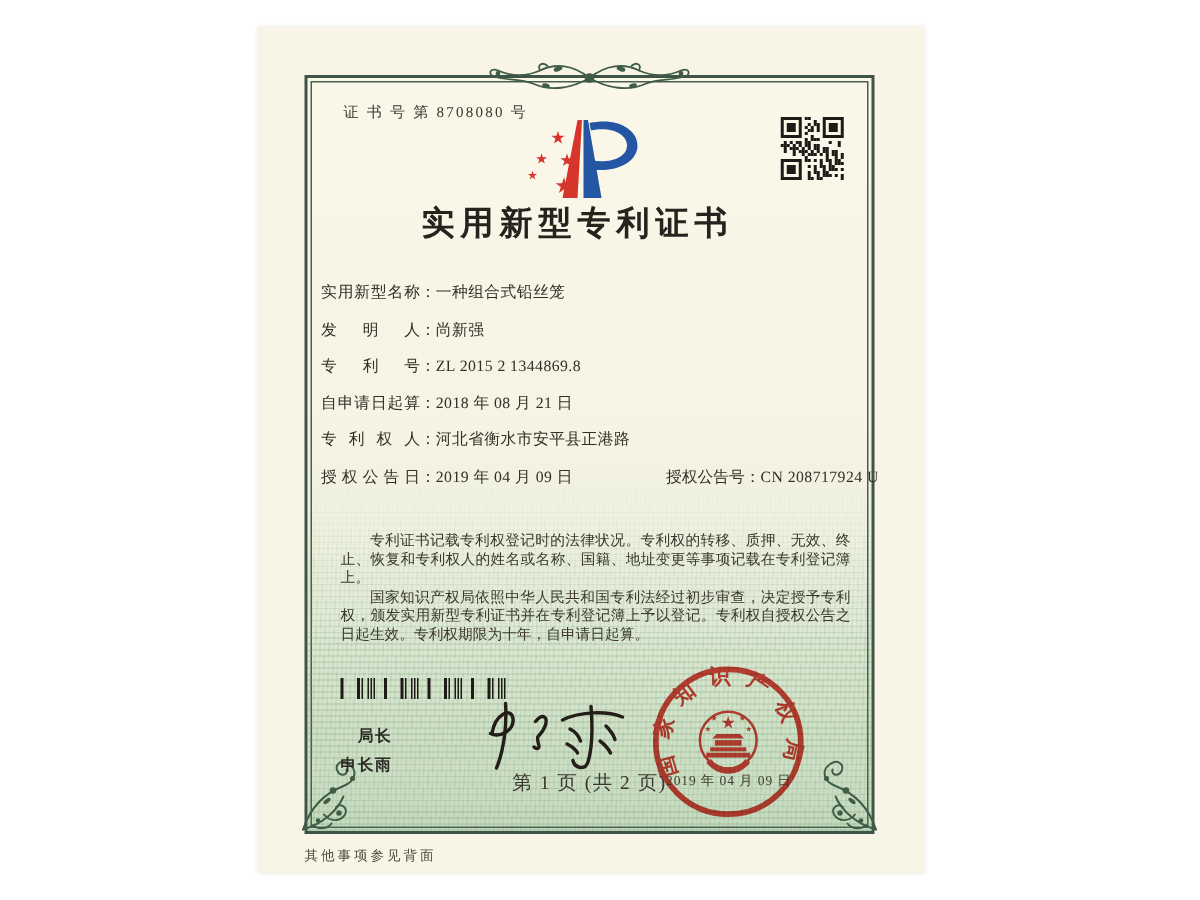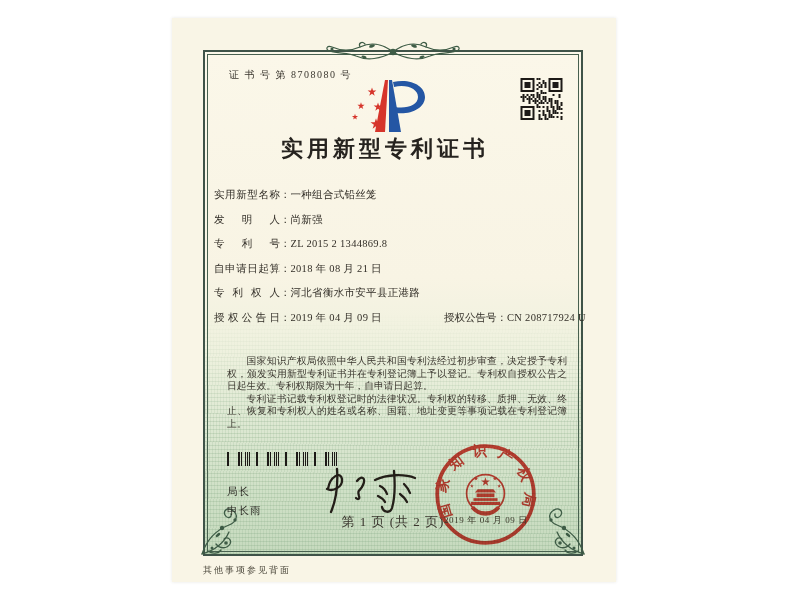--- a/index.html
+++ b/index.html
@@ -40,22 +40,22 @@
   }
   .fields{position:absolute;left:9px;right:14px;top:136px;font-size:10.5px;color:#332f28;font-family:Liberation Serif, serif;}
   .frow{height:14px;margin-bottom:10.5px;position:relative;white-space:nowrap;}
   .flabel{display:inline-block;width:66px;text-align:justify;text-align-last:justify;vertical-align:top;}
   .fvalue{letter-spacing:.3px;}
   .grant-pair{position:absolute;left:182px;top:0;margin-left:48px;}
   .bodytext{position:absolute;left:22px;width:340px;top:303px;font-size:9.8px;line-height:12.6px;
     text-align:justify;color:#3a362e;}
   .bodytext p{margin:0;text-indent:2em;}
   .barcode{position:absolute;left:17px;top:400px;}
-  .director{position:absolute;left:22px;top:430px;font-size:10.5px;font-weight:400;
-    line-height:19px;color:#2b2a24;letter-spacing:1px;}
+  .director{position:absolute;left:22px;top:430px;font-size:10.5px;font-weight:700;
+    line-height:19px;color:#2b2a24;letter-spacing:1px;text-align:right;}
   .signature{position:absolute;left:110px;top:413px;}
   .seal{position:absolute;left:228px;top:390px;width:105px;height:105px;mix-blend-mode:multiply;}
   .seal-date{position:absolute;left:239px;top:462px;font-size:9px;letter-spacing:.6px;
     color:#3c3a2c;z-index:3;}
   .page-info{position:absolute;left:0;right:0;top:461px;text-align:center;font-size:13px;
     letter-spacing:1px;color:#3a362e;}
   .footer-note{position:absolute;left:31px;width:380px;top:546px;text-align:left;
     font-size:9px;letter-spacing:2px;color:#4c483c;}
 </style>
 </head>
@@ -287,22 +287,22 @@
       <div class="frow">
         <span class="flabel">专利权人</span><span>：</span><span class="fvalue">河北省衡水市安平县正港路</span>
       </div>
       <div class="frow">
         <span class="flabel">授权公告日</span><span>：</span><span class="fvalue">2019 年 04 月 09 日</span>
         <span class="grant-pair"><span>授权公告号</span><span>：</span><span class="fvalue">CN 208717924 U</span></span>
       </div>
     </div>
 
     <div class="bodytext">
+      <p>专利证书记载专利权登记时的法律状况。专利权的转移、质押、无效、终止、恢复和专利权人的姓名或名称、国籍、地址变更等事项记载在专利登记簿上。</p>
       <p>国家知识产权局依照中华人民共和国专利法经过初步审查，决定授予专利权，颁发实用新型专利证书并在专利登记簿上予以登记。专利权自授权公告之日起生效。专利权期限为十年，自申请日起算。</p>
-      <p>专利证书记载专利权登记时的法律状况。专利权的转移、质押、无效、终止、恢复和专利权人的姓名或名称、国籍、地址变更等事项记载在专利登记簿上。</p>
     </div>
 
     <div class="barcode">
       <svg width="120" height="14" viewBox="0 0 120 14">
           <g fill="#1d1a17">
             <rect x="5" y="0" width="2" height="14"></rect>
             <rect x="16" y="0" width="2" height="14"></rect>
             <rect x="19" y="0" width="1" height="14"></rect>
             <rect x="23" y="0" width="1" height="14"></rect>
             <rect x="25" y="0" width="1" height="14"></rect>

